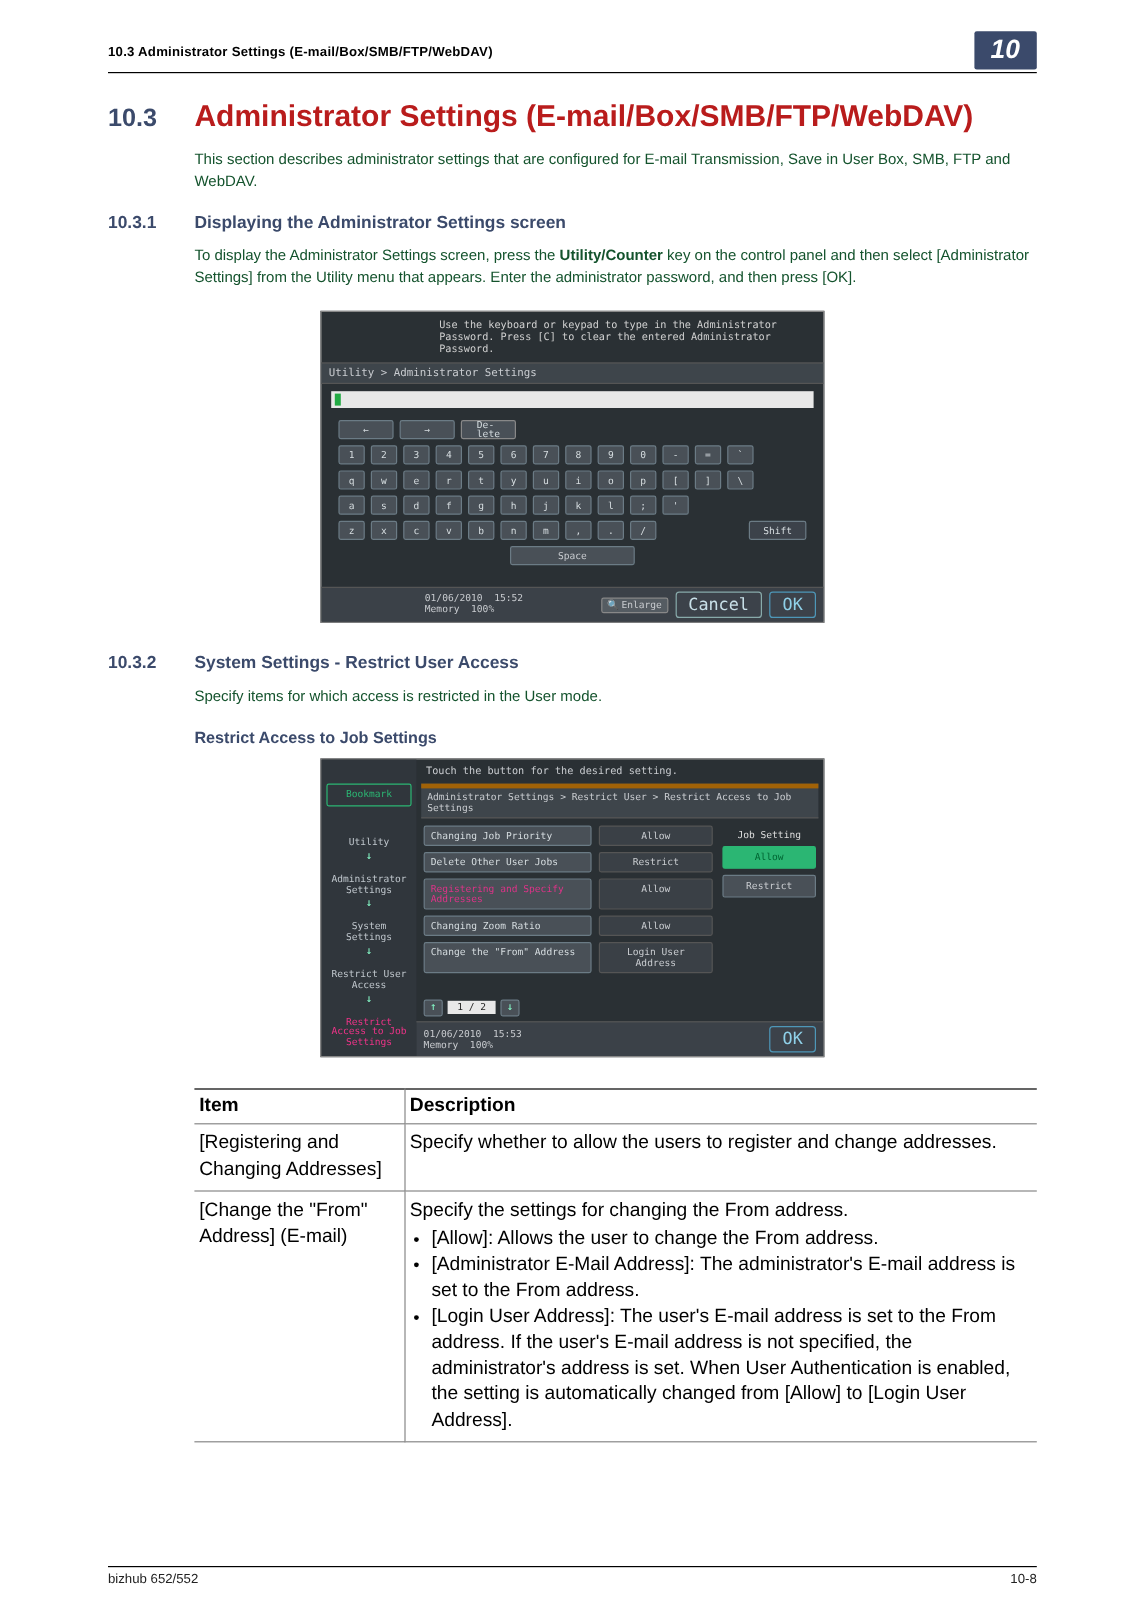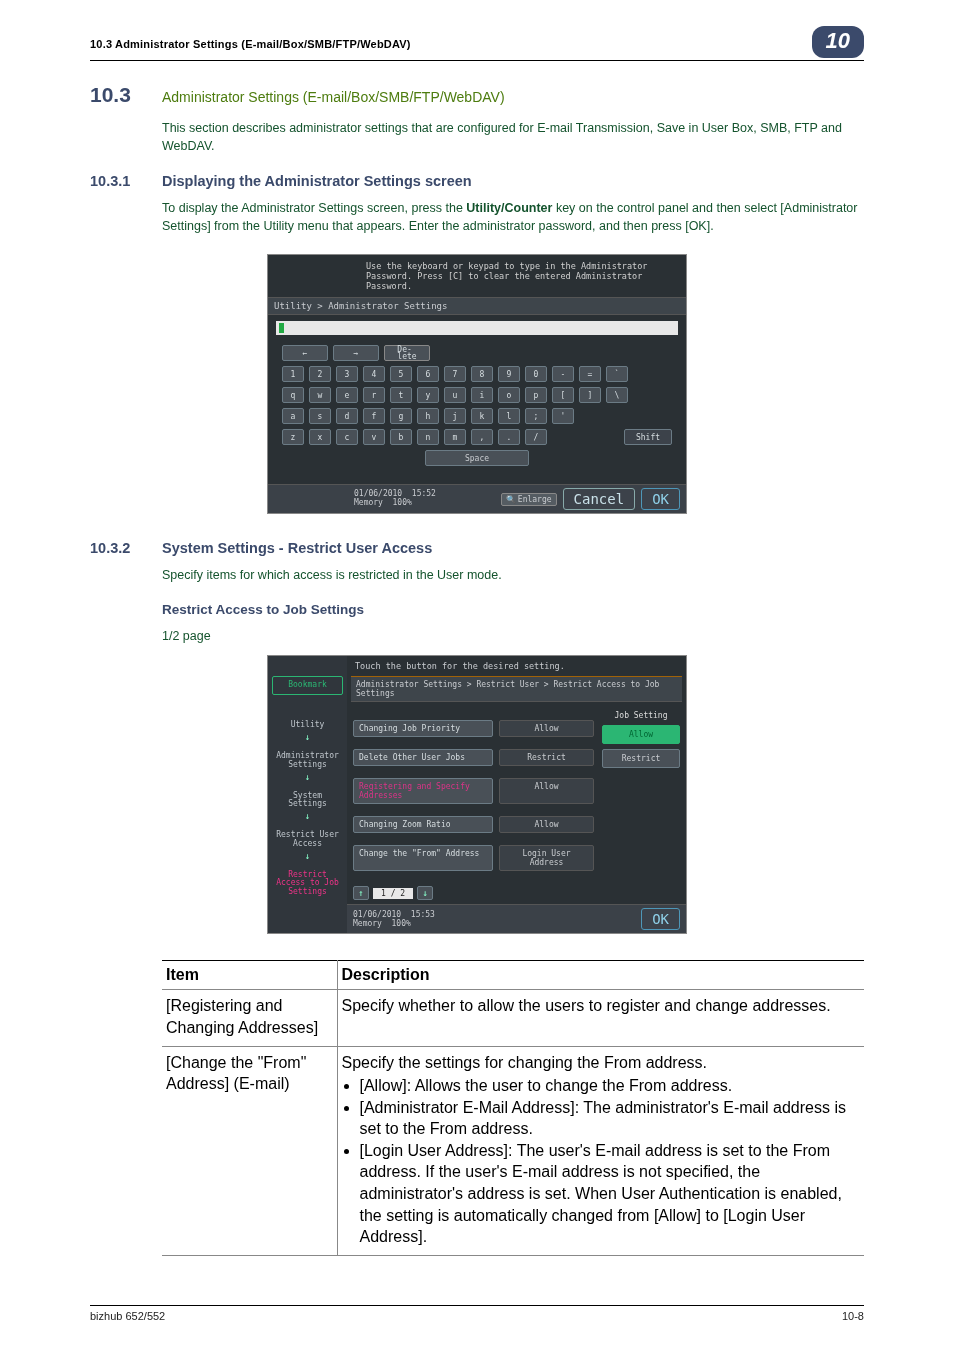--- a/index.html
+++ b/index.html
@@ -27,39 +27,39 @@
     flex: 1;
     letter-spacing: 0.2px;
   }
   .header-badge {
     background: #3b4a6b;
     color: #fff;
     font-size: 22px;
     font-weight: bold;
     font-style: italic;
     padding: 2px 14px 4px 14px;
-    border-radius: 12px;
+    border-radius: 2px;
     margin-top: -4px;
   }
   .h1-row {
     display: flex;
     align-items: baseline;
     margin-bottom: 12px;
   }
   .sec-num {
     font-size: 21px;
     font-weight: bold;
     color: #3b4a6b;
     width: 72px;
     flex-shrink: 0;
   }
   .sec-title {
-    font-size: 14px;
-    font-weight: normal;
-    color: #4d7c0f;
+    font-size: 25px;
+    font-weight: bold;
+    color: #b91c1c;
   }
   .body-text {
     font-size: 12.5px;
     line-height: 1.45;
     margin-left: 72px;
     margin-bottom: 18px;
     color: #14532d;
   }
   .h2-row {
     display: flex;
@@ -201,27 +201,27 @@
   }
   .rs-side-item.bookmark { color: #2bb673; border: 1px solid #2bb673; border-radius: 2px; margin: 4px; padding: 4px 2px; }
   .rs-side-item.sel { color: #e38; }
   .rs-arrow { color: #8fc; text-align:center; font-size:9px; margin-top:-4px; margin-bottom:4px;}
   .rs-main { flex: 1; display:flex; flex-direction:column; }
   .rs-msg { padding: 5px 8px; font-size: 8.5px; }
   .rs-crumb {
     background: #3e454b;
     padding: 3px 5px;
     font-size: 8px;
-    border-top: 1px solid #a16207;
+    border-top: 4px solid #a16207;
     border-bottom: 1px solid #555;
     margin: 0 4px;
   }
   .rs-body { display:flex; padding: 6px; gap: 8px; flex:1;}
   .rs-left { flex: 1; }
-  .rs-opt-row { display:flex; gap:6px; margin-bottom:5px;margin-top:12px;}
+  .rs-opt-row { display:flex; gap:6px; margin-bottom:5px;}
   .rs-opt-label {
     flex: 0 0 140px;
     background: #495057;
     border: 1px solid #6b7b85;
     border-radius: 2px;
     padding: 3px 5px;
     font-size: 8px;
     color: #d6dde0;
   }
   .rs-opt-label.reg { color: #d38; }
@@ -408,21 +408,20 @@
     </div>
   </div>
 
   <div class="h2-row">
     <div class="sub-num">10.3.2</div>
     <div class="sub-title">System Settings - Restrict User Access</div>
   </div>
   <p class="body-text">Specify items for which access is restricted in the User mode.</p>
 
   <div class="h3-title">Restrict Access to Job Settings</div>
-  <p class="body-text" style="margin-bottom:10px">1/2 page</p>
 
   <div class="screenshot-wrap">
     <div class="restrict-shot">
       <div class="rs-side">
         <div class="rs-side-gap"></div>
         <div class="rs-side-item bookmark">Bookmark</div>
         <div class="rs-side-gap"></div>
         <div class="rs-side-item">Utility</div>
         <div class="rs-arrow">↓</div>
         <div class="rs-side-item">Administrator Settings</div>

